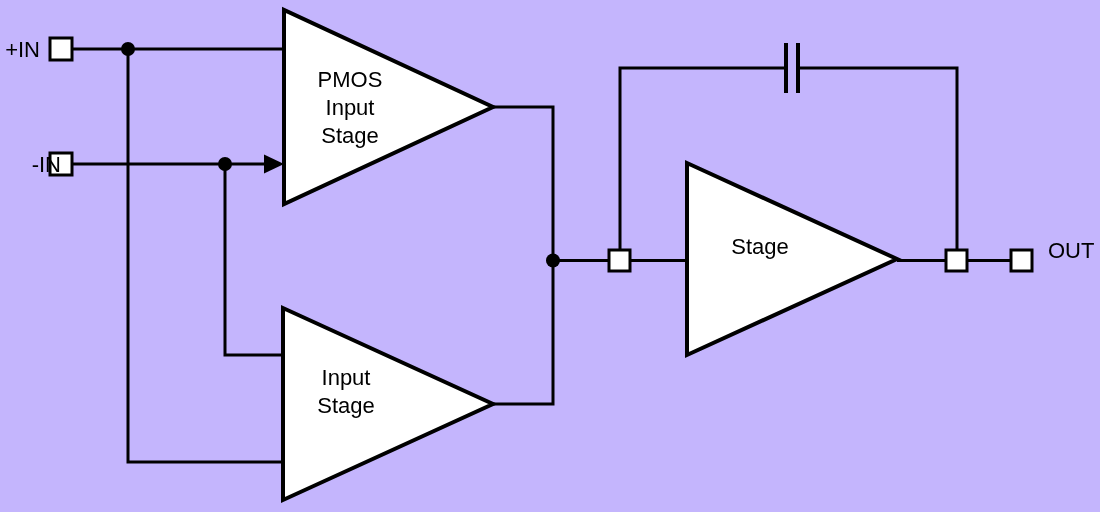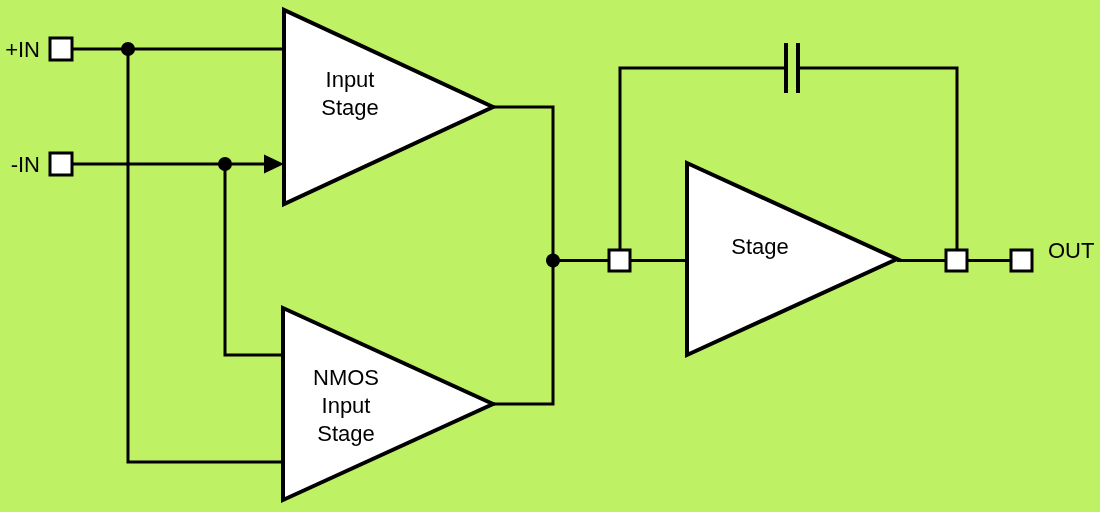--- a/index.html
+++ b/index.html
@@ -4,21 +4,21 @@
 <style>
   html, body {
     margin: 0;
     padding: 0;
     background: #ffffff;
   }
   .canvas {
     position: relative;
     width: 1100px;
     height: 512px;
-    background: #bef264;
+    background: #c4b5fd;
     font-family: "Liberation Sans", sans-serif;
     color: #000000;
     overflow: hidden;
   }
   .canvas svg {
     position: absolute;
     left: 0;
     top: 0;
   }
   .lbl {
@@ -82,30 +82,30 @@
     <g fill="#000000">
       <circle cx="128" cy="49" r="7"></circle>
       <circle cx="225" cy="164" r="7"></circle>
       <circle cx="553" cy="260.5" r="7"></circle>
     </g>
 
     <polygon points="264,154.5 264,173.5 284,164" fill="#000000"></polygon>
   </svg>
 
   <div class="lbl t-lbl" style="left:0px; top:39px; width:40px;">+IN</div>
-  <div class="lbl t-lbl" style="left:0px; top:154px; width:40px;">-IN</div>
+  <div class="lbl t-lbl" style="left:0px; top:154px; width:40px;padding-left:21px;">-IN</div>
   <div class="lbl" style="left:1048px; top:240px;">OUT</div>
 
   <div class="stage-label" style="left:280px; top:66px; width:140px;">
+    <div>PMOS</div>
     <div>Input</div>
     <div>Stage</div>
   </div>
 
   <div class="stage-label" style="left:276px; top:364px; width:140px;">
-    <div>NMOS</div>
     <div>Input</div>
     <div>Stage</div>
   </div>
 
   <div class="stage-label" style="left:690px; top:233px; width:140px;">
     <div>Stage</div>
   </div>
 
 </div>
 

